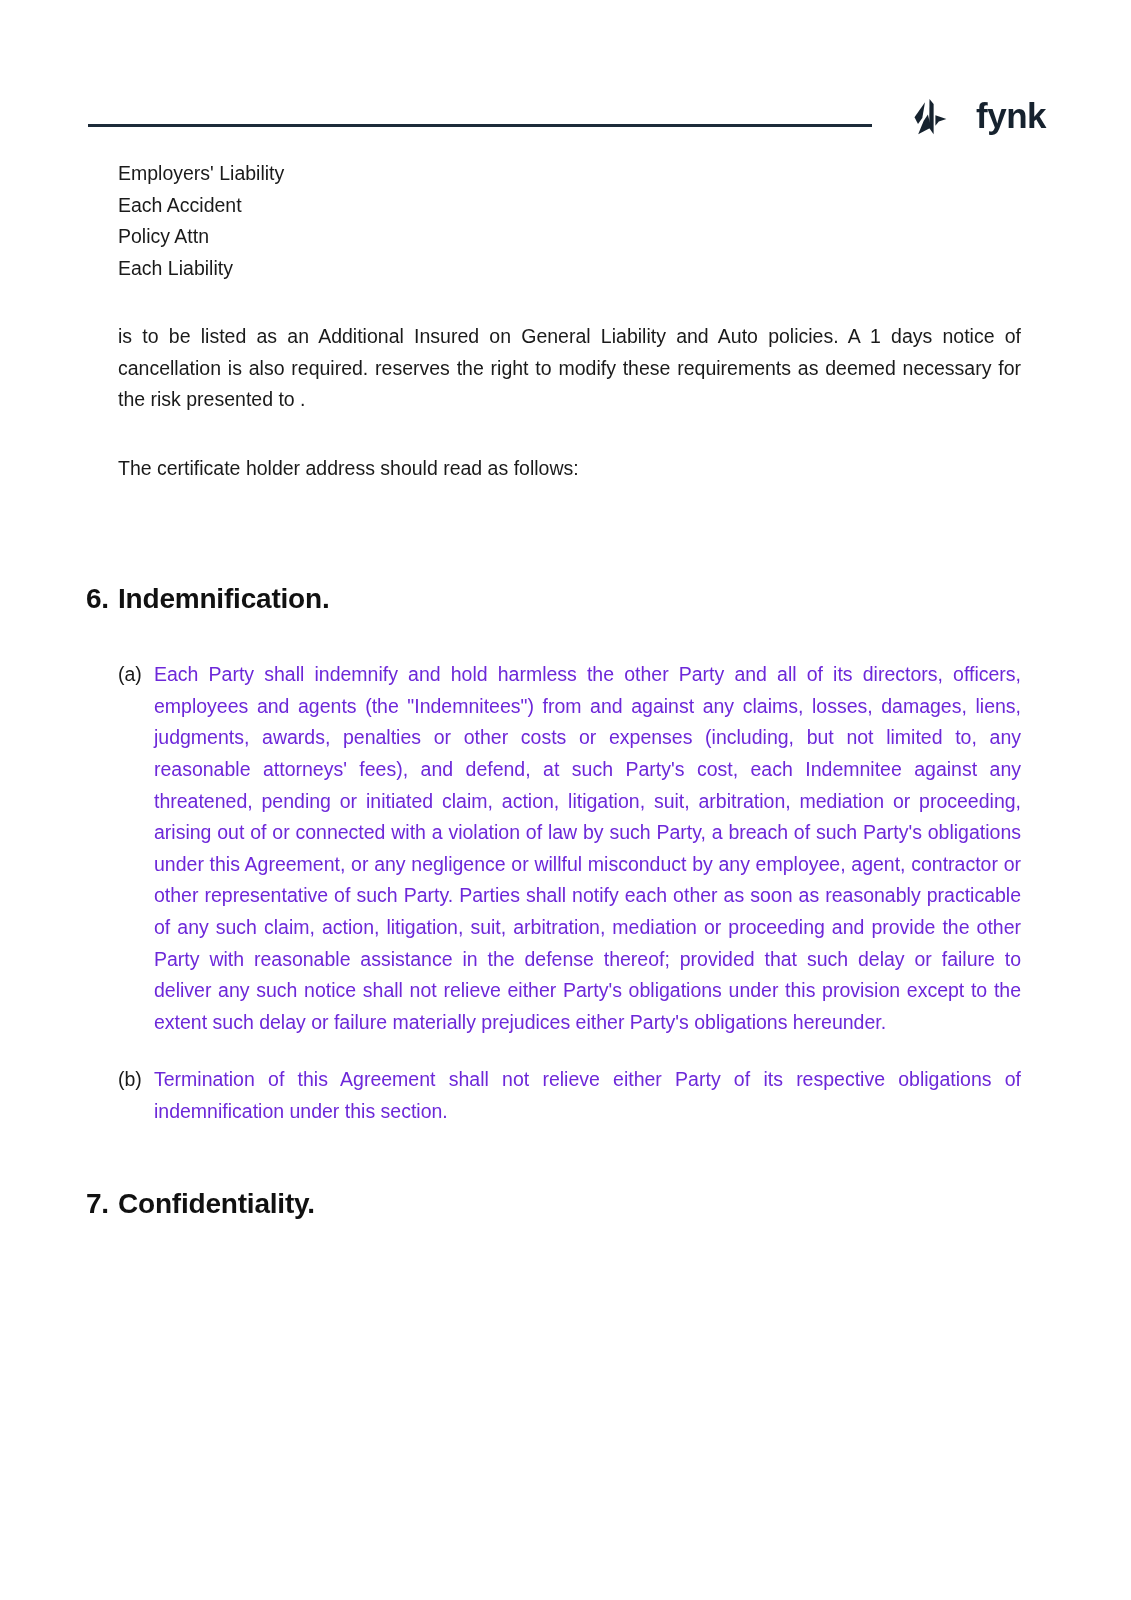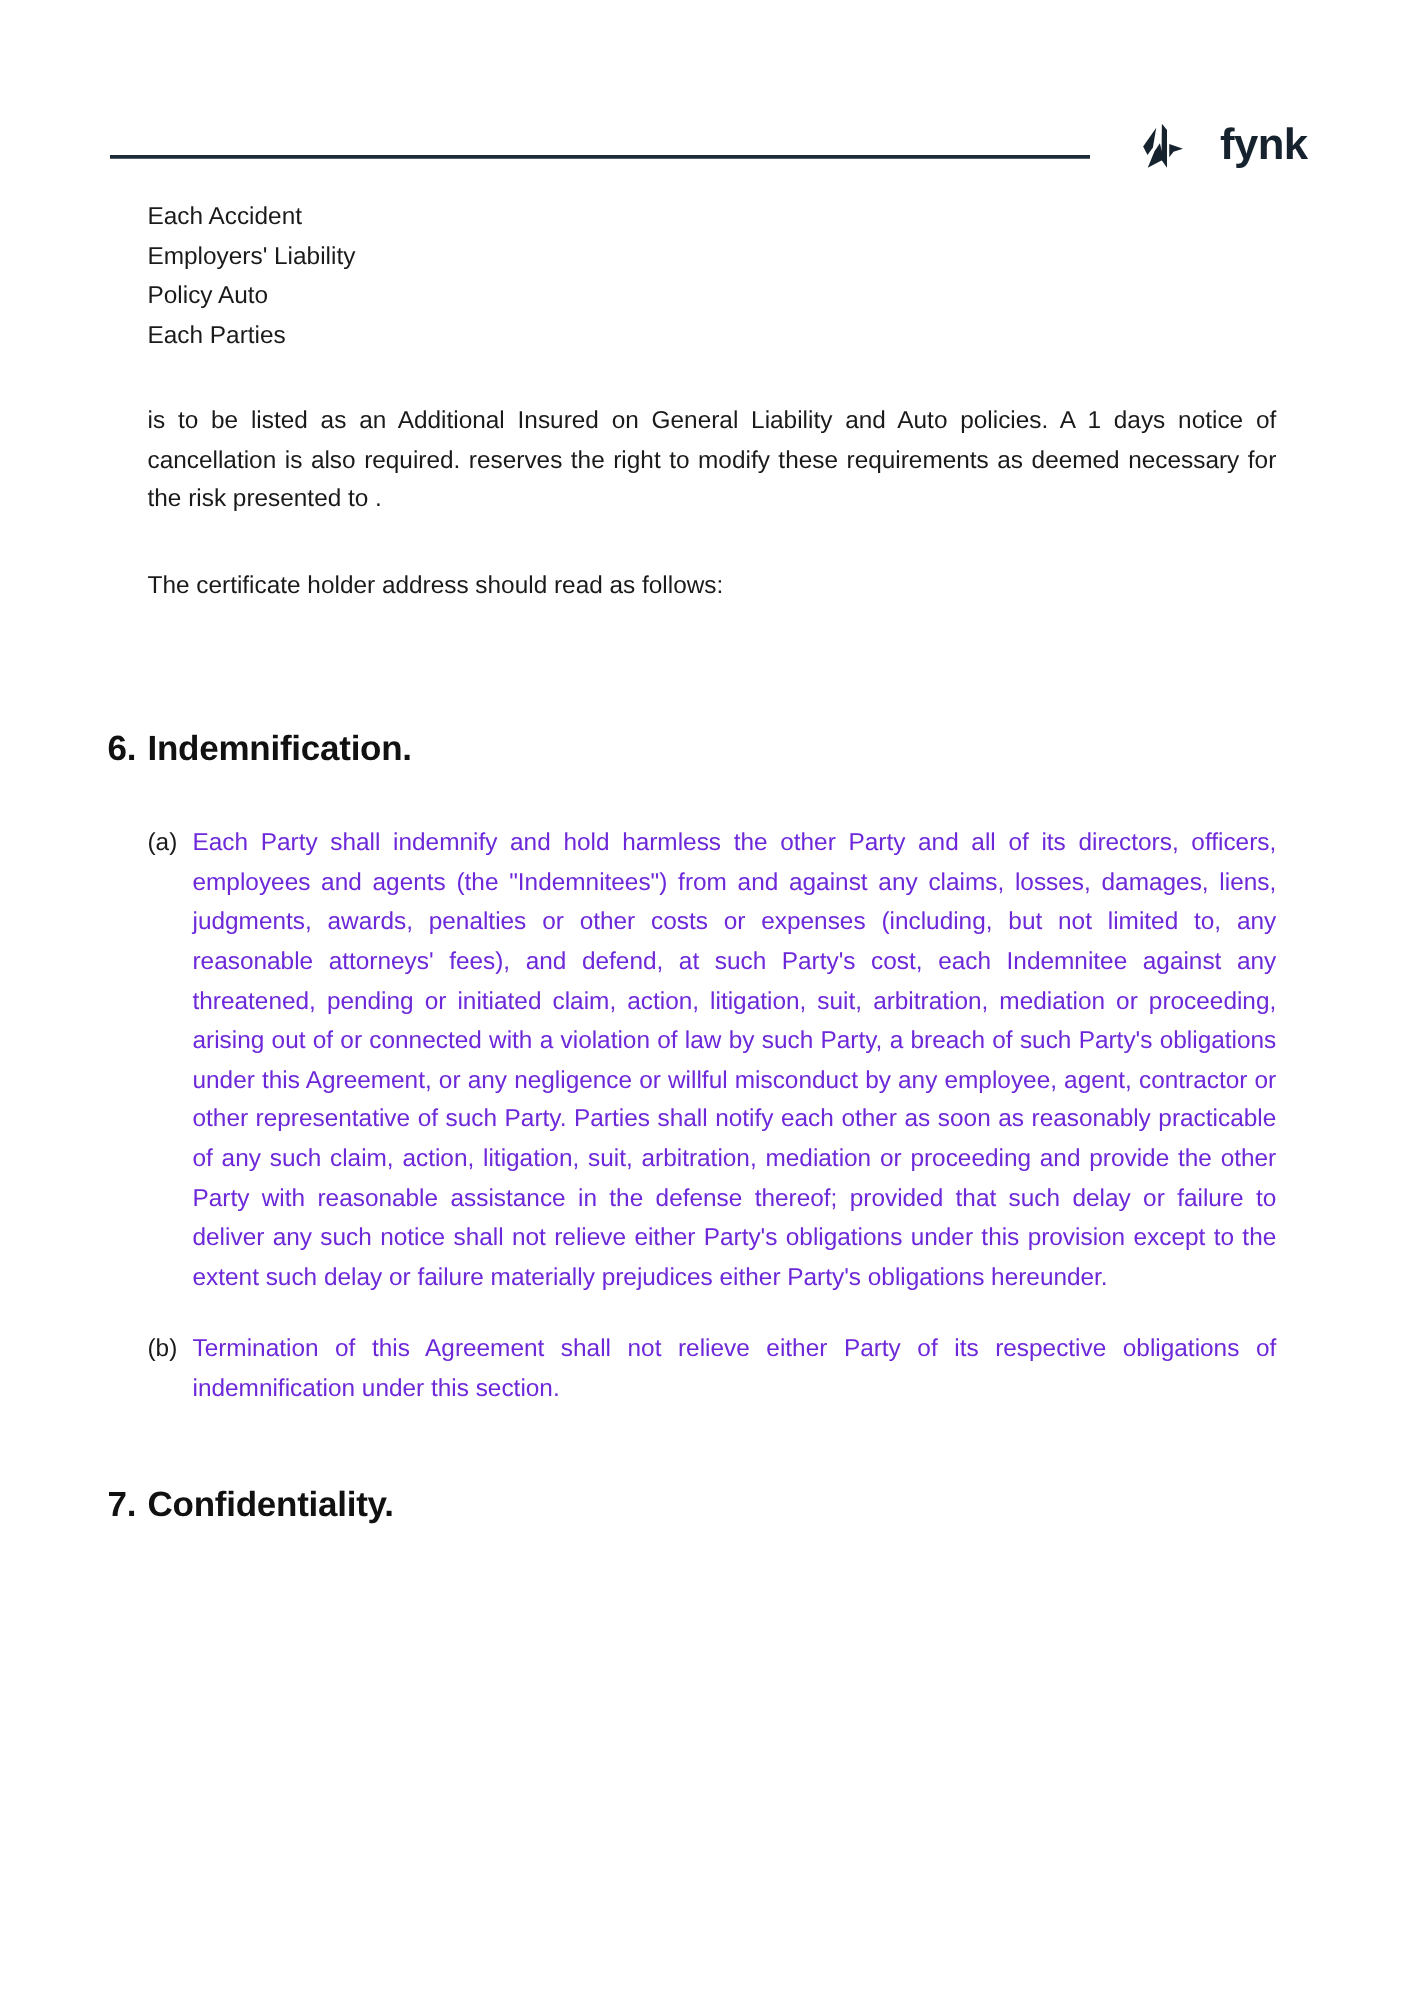--- a/index.html
+++ b/index.html
@@ -156,24 +156,24 @@
           <path d="M30.4 19.2 L41.4 23.0 L33.8 25.4 L30.4 29.7 Z"></path>
         </g>
       </svg>
       <span class="brand-name">fynk</span>
     </div>
   </div>
 
   <div class="content">
 
     <div>
+      <div class="plain-line">Employers' Liability</div>
       <div class="plain-line">Each Accident</div>
-      <div class="plain-line">Employers' Liability</div>
-      <div class="plain-line">Policy Auto</div>
-      <div class="plain-line">Each Parties</div>
+      <div class="plain-line">Policy Attn</div>
+      <div class="plain-line">Each Liability</div>
     </div>
 
     <div class="spacer-lg"></div>
 
     <p class="para">is to be listed as an Additional Insured on General Liability and Auto policies. A 1 days notice of cancellation is also required. reserves the right to modify these requirements as deemed necessary for the risk presented to .</p>
 
     <div class="spacer-lg"></div>
 
     <div class="plain-line">The certificate holder address should read as follows:</div>
 

